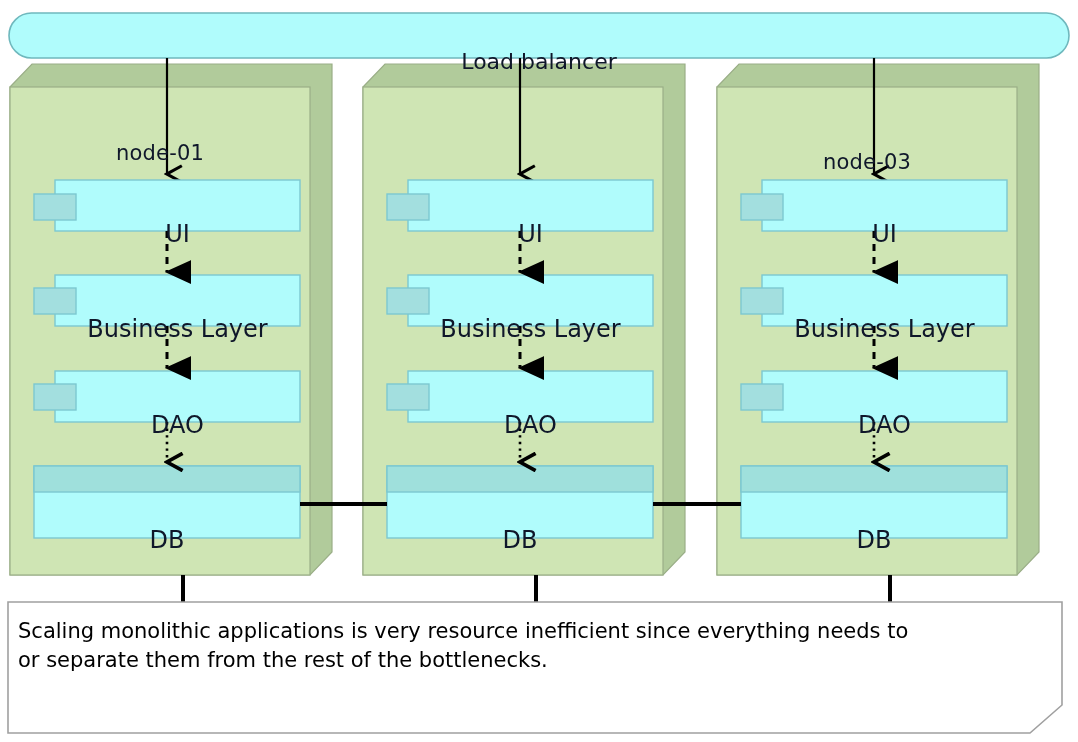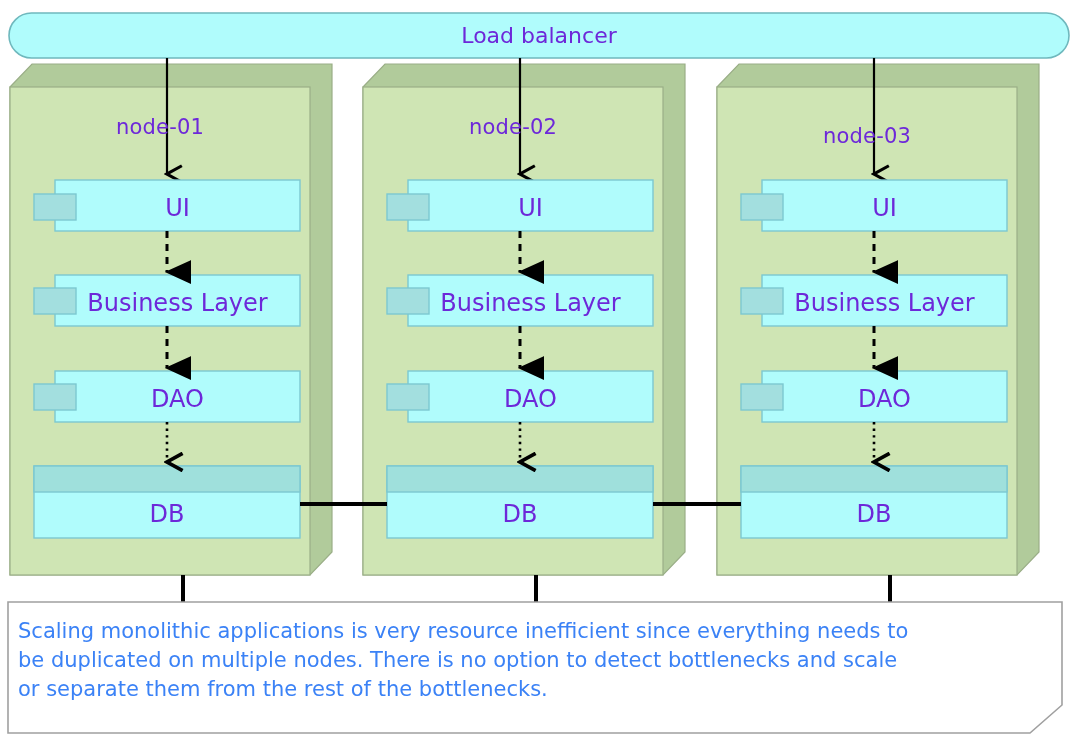--- a/index.html
+++ b/index.html
@@ -21,37 +21,38 @@
   #svg-layer {
     position: absolute;
     left: 0;
     top: 0;
     width: 1078px;
     height: 742px;
   }
   .lbl {
     position: absolute;
     text-align: center;
-    color: #6d28d9;
+    color: #0f172a;
     white-space: nowrap;
     pointer-events: none;
+    margin-top: 26px;
   }
   .node-title {
     font-size: 21px;
     letter-spacing: 0.2px;
   }
   .comp-label {
     font-size: 24px;
   }
   .lb-label {
     font-size: 22px;
   }
   .note-text {
     position: absolute;
-    color: #3b82f6;
+    color: #000000;
     font-size: 21px;
     line-height: 29px;
   }
 </style>
 </head>
 <body>
 
 <div id="stage">
 
   <svg id="svg-layer" viewBox="0 0 1078 742" xmlns="http://www.w3.org/2000/svg">
@@ -162,37 +163,35 @@
     <line x1="890" y1="575" x2="890" y2="602" stroke="#000000" stroke-width="4"></line>
 
     <g>
       <polygon points="8,602 1062,602 1062,705 1030,733 8,733" fill="#ffffff" stroke="#a0a0a0" stroke-width="1.6"></polygon>
     </g>
   </svg>
 
   <div class="lbl lb-label" style="left:0;top:23px;width:1078px;">Load balancer</div>
 
   <div class="lbl node-title" style="left:10px;top:115px;width:300px;text-align:center;">node-01</div>
-  <div class="lbl node-title" style="left:363px;top:115px;width:300px;">node-02</div>
   <div class="lbl node-title" style="left:717px;top:124px;width:300px;">node-03</div>
 
   <div class="lbl comp-label" style="left:55px;top:194px;width:245px;">UI</div>
   <div class="lbl comp-label" style="left:55px;top:289px;width:245px;">Business Layer</div>
   <div class="lbl comp-label" style="left:55px;top:385px;width:245px;">DAO</div>
   <div class="lbl comp-label" style="left:34px;top:500px;width:266px;">DB</div>
 
   <div class="lbl comp-label" style="left:408px;top:194px;width:245px;">UI</div>
   <div class="lbl comp-label" style="left:408px;top:289px;width:245px;">Business Layer</div>
   <div class="lbl comp-label" style="left:408px;top:385px;width:245px;">DAO</div>
   <div class="lbl comp-label" style="left:387px;top:500px;width:266px;">DB</div>
 
   <div class="lbl comp-label" style="left:762px;top:194px;width:245px;">UI</div>
   <div class="lbl comp-label" style="left:762px;top:289px;width:245px;">Business Layer</div>
   <div class="lbl comp-label" style="left:762px;top:385px;width:245px;">DAO</div>
   <div class="lbl comp-label" style="left:741px;top:500px;width:266px;">DB</div>
 
   <div class="note-text" style="left:18px;top:617px;width:1010px;">
     <div>Scaling monolithic applications is very resource inefficient since everything needs to</div>
-    <div>be duplicated on multiple nodes. There is no option to detect bottlenecks and scale</div>
     <div>or separate them from the rest of the bottlenecks.</div>
   </div>
 
 </div>
 
 </body></html>

